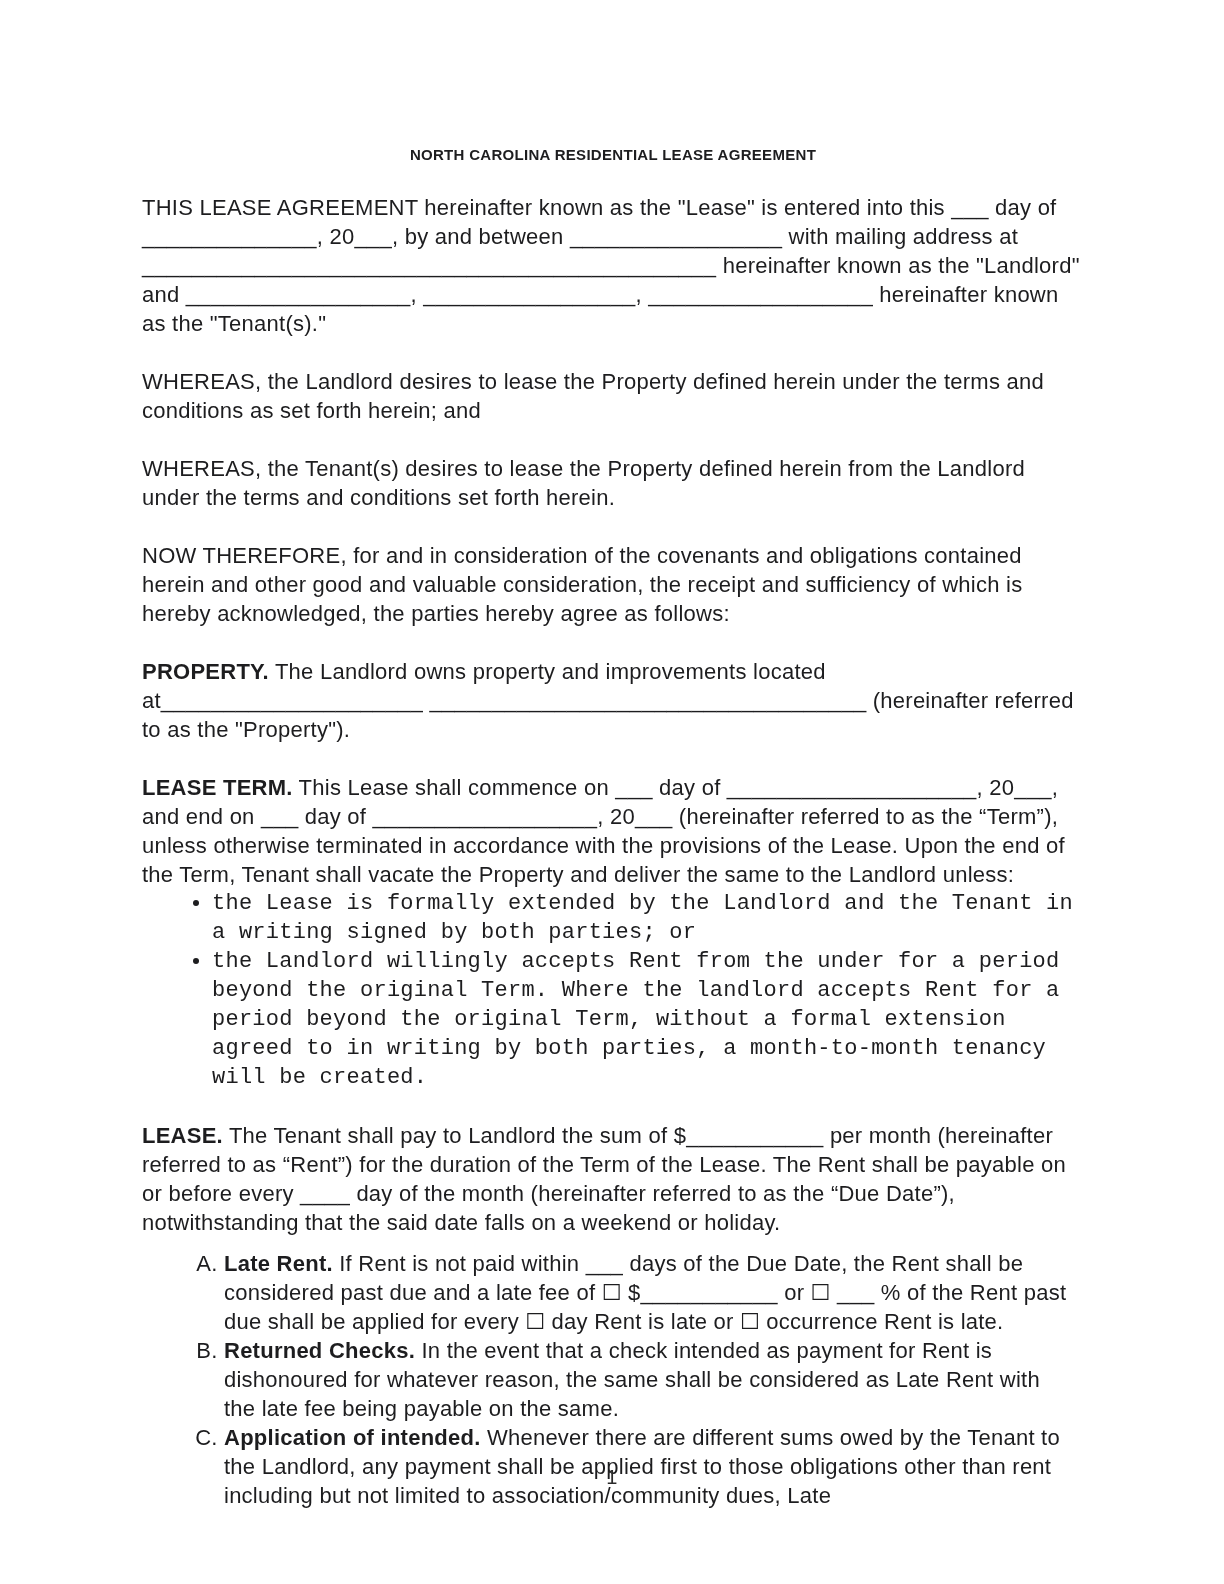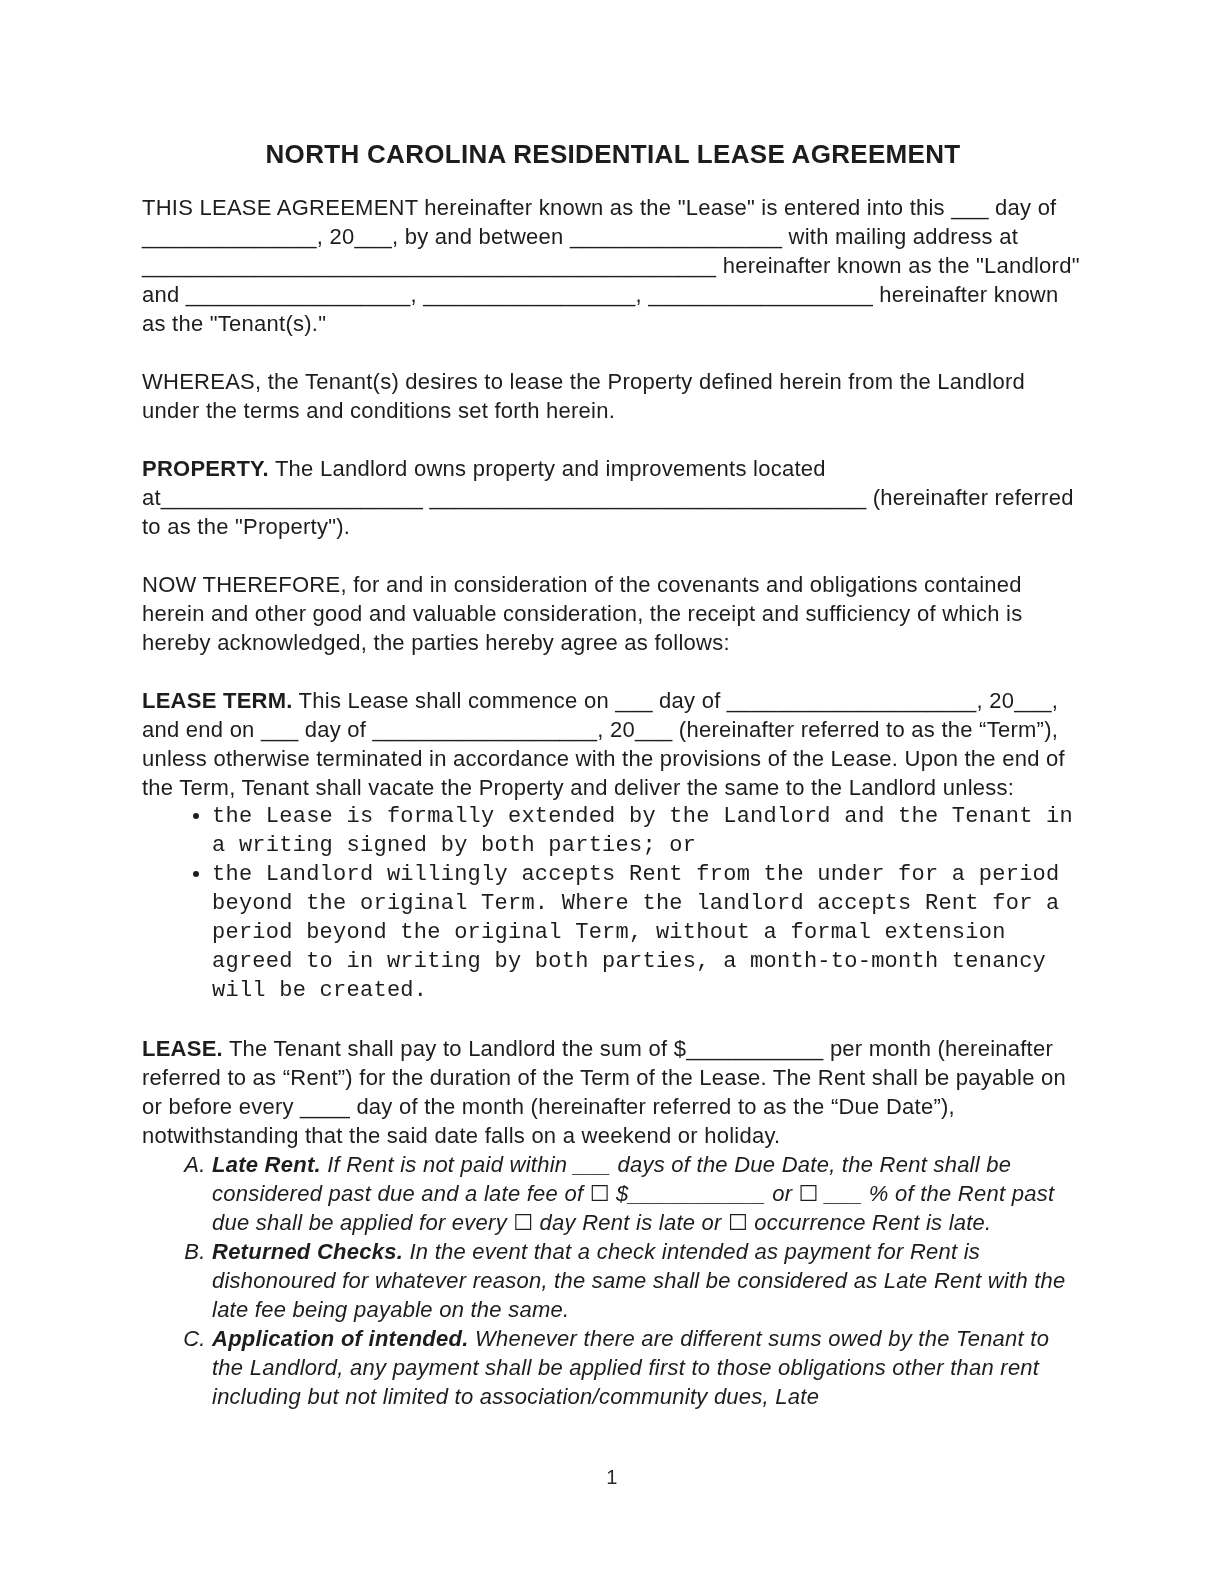--- a/index.html
+++ b/index.html
@@ -19,21 +19,21 @@
   .content {
     position: absolute;
     left: 142px;
     top: 140px;
     width: 942px;
     font-size: 22px;
     line-height: 29px;
     letter-spacing: 0.25px;
   }
   .doc-title {
-    font-size: 26px;
+    font-size: 15px;
     font-weight: 700;
     text-align: center;
     margin: 0 0 24px 0;
     letter-spacing: 0.3px;
   }
   .para {
     margin: 12px 0 29px 0;
   }
   .para.tight {
     margin-bottom: 0;
@@ -42,23 +42,22 @@
     font-weight: 700;
   }
   ul.bullets {
     list-style: disc outside;
     margin: 0 0 29px 0;
     padding-left: 70px;
     font-family: Liberation Mono, monospace;
   }
   ol.letters {
     list-style: upper-alpha outside;
-    margin: 0;
+    margin: 12px;
     padding-left: 70px;
-    font-style: italic;
   }
   ul.bullets li, ol.letters li {
     margin: 0;
   }
   .page-number {
     position: absolute;
     left: 0;
     right: 0;
     top: 1466px;
     text-align: center;
@@ -70,26 +69,27 @@
 </head>
 <body>
 
 <div class="page">
   <div class="content">
 
     <h1 class="doc-title">NORTH CAROLINA RESIDENTIAL LEASE AGREEMENT</h1>
 
     <p class="para">THIS LEASE AGREEMENT hereinafter known as the "Lease" is entered into this ___ day of ______________, 20___, by and between _________________ with mailing address at ______________________________________________ hereinafter known as the "Landlord" and __________________, _________________, __________________ hereinafter known as the "Tenant(s)."</p>
 
+    <p class="para">WHEREAS, the Landlord desires to lease the Property defined herein under the terms and conditions as set forth herein; and</p>
 
     <p class="para">WHEREAS, the Tenant(s) desires to lease the Property defined herein from the Landlord under the terms and conditions set forth herein.</p>
 
+    <p class="para">NOW THEREFORE, for and in consideration of the covenants and obligations contained herein and other good and valuable consideration, the receipt and sufficiency of which is hereby acknowledged, the parties hereby agree as follows:</p>
+
     <p class="para"><span class="lead">PROPERTY.</span><span> The Landlord owns property and improvements located at_____________________ ___________________________________ (hereinafter referred to as the "Property").</span></p>
-
-    <p class="para">NOW THEREFORE, for and in consideration of the covenants and obligations contained herein and other good and valuable consideration, the receipt and sufficiency of which is hereby acknowledged, the parties hereby agree as follows:</p>
 
     <p class="para tight"><span class="lead">LEASE TERM.</span><span> This Lease shall commence on ___ day of ____________________, 20___, and end on ___ day of __________________, 20___ (hereinafter referred to as the “Term”), unless otherwise terminated in accordance with the provisions of the Lease. Upon the end of the Term, Tenant shall vacate the Property and deliver the same to the Landlord unless:</span></p>
 
     <ul class="bullets">
       <li>the Lease is formally extended by the Landlord and the Tenant in a writing signed by both parties; or</li>
       <li>the Landlord willingly accepts Rent from the under for a period beyond the original Term. Where the landlord accepts Rent for a period beyond the original Term, without a formal extension agreed to in writing by both parties, a month-to-month tenancy will be created.</li>
     </ul>
 
     <p class="para tight"><span class="lead">LEASE.</span><span> The Tenant shall pay to Landlord the sum of $___________ per month (hereinafter referred to as “Rent”) for the duration of the Term of the Lease. The Rent shall be payable on or before every ____ day of the month (hereinafter referred to as the “Due Date”), notwithstanding that the said date falls on a weekend or holiday.</span></p>
 

